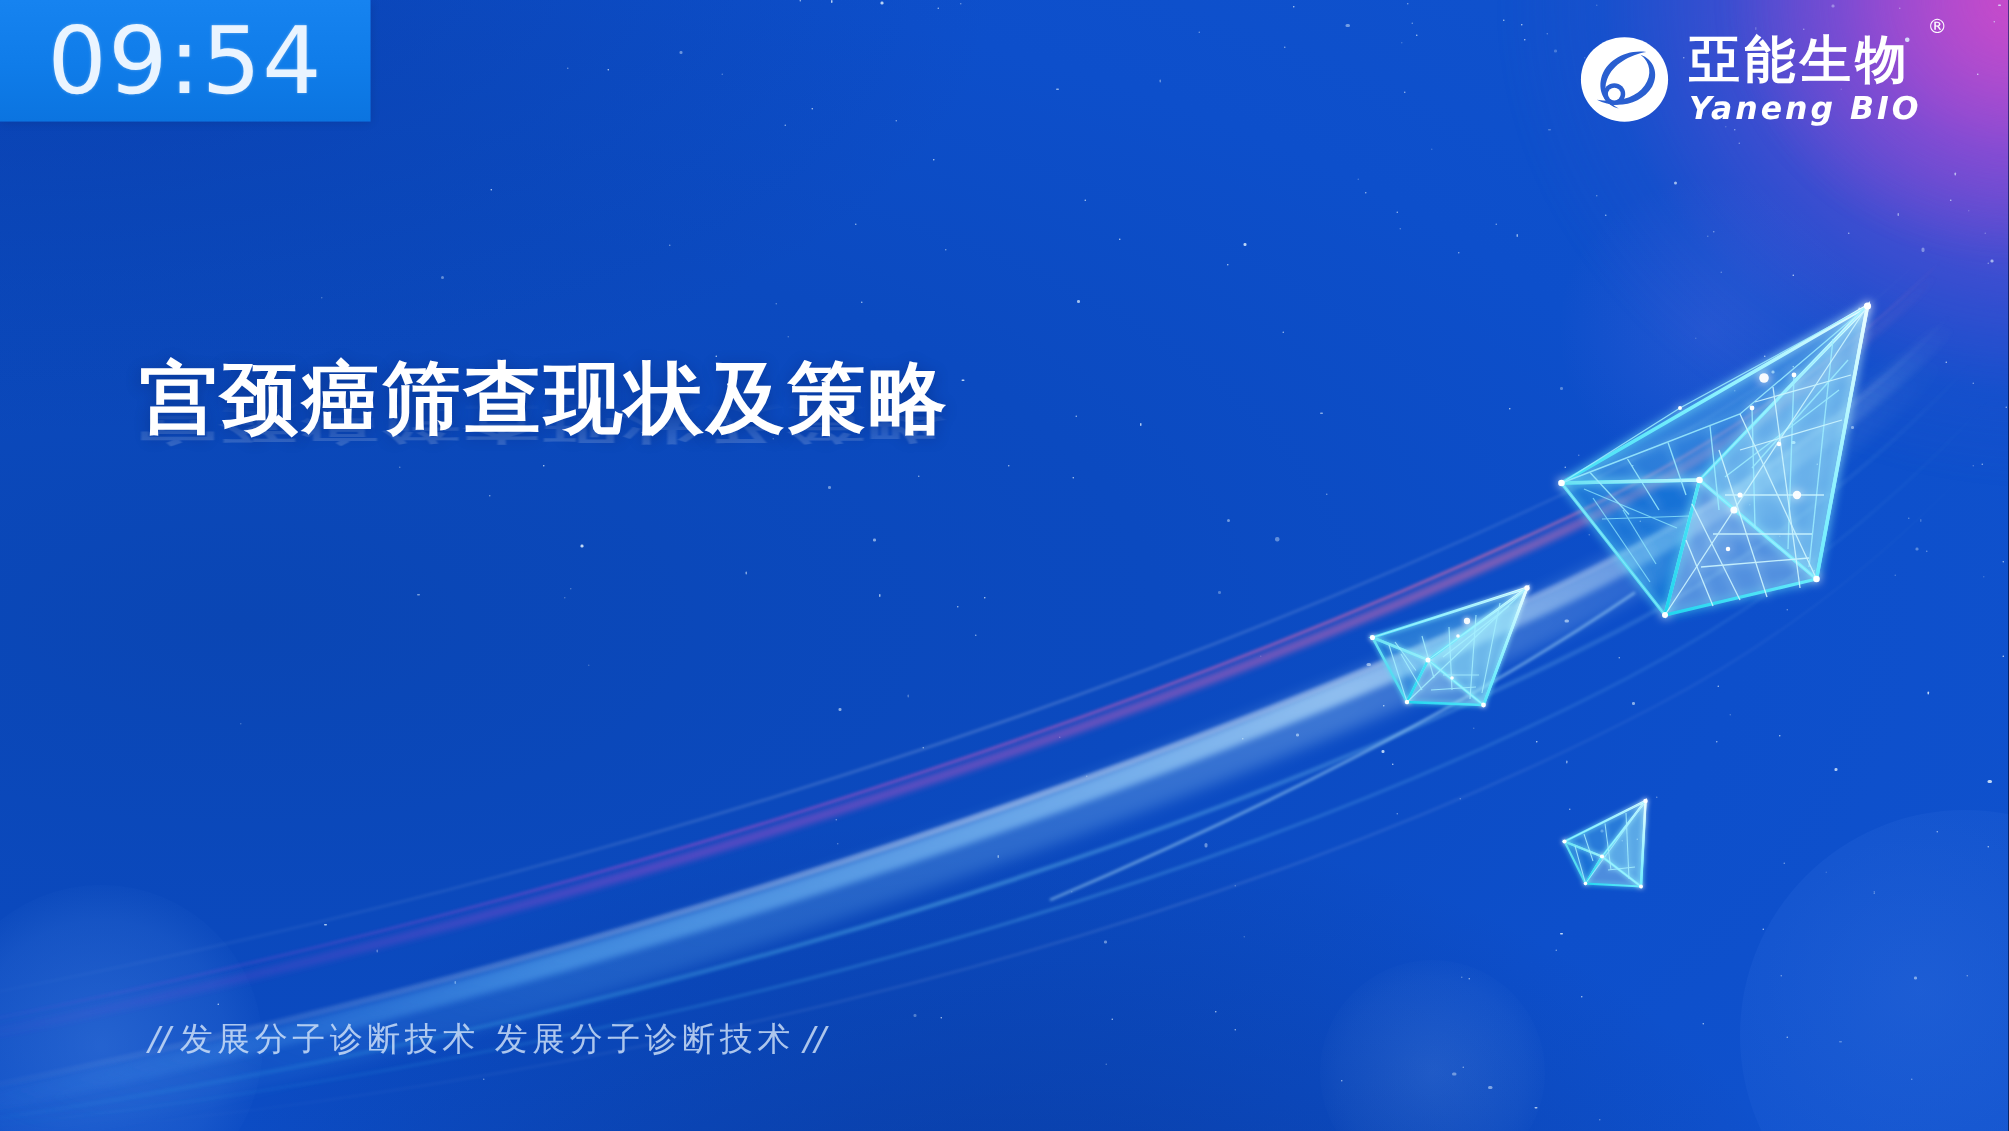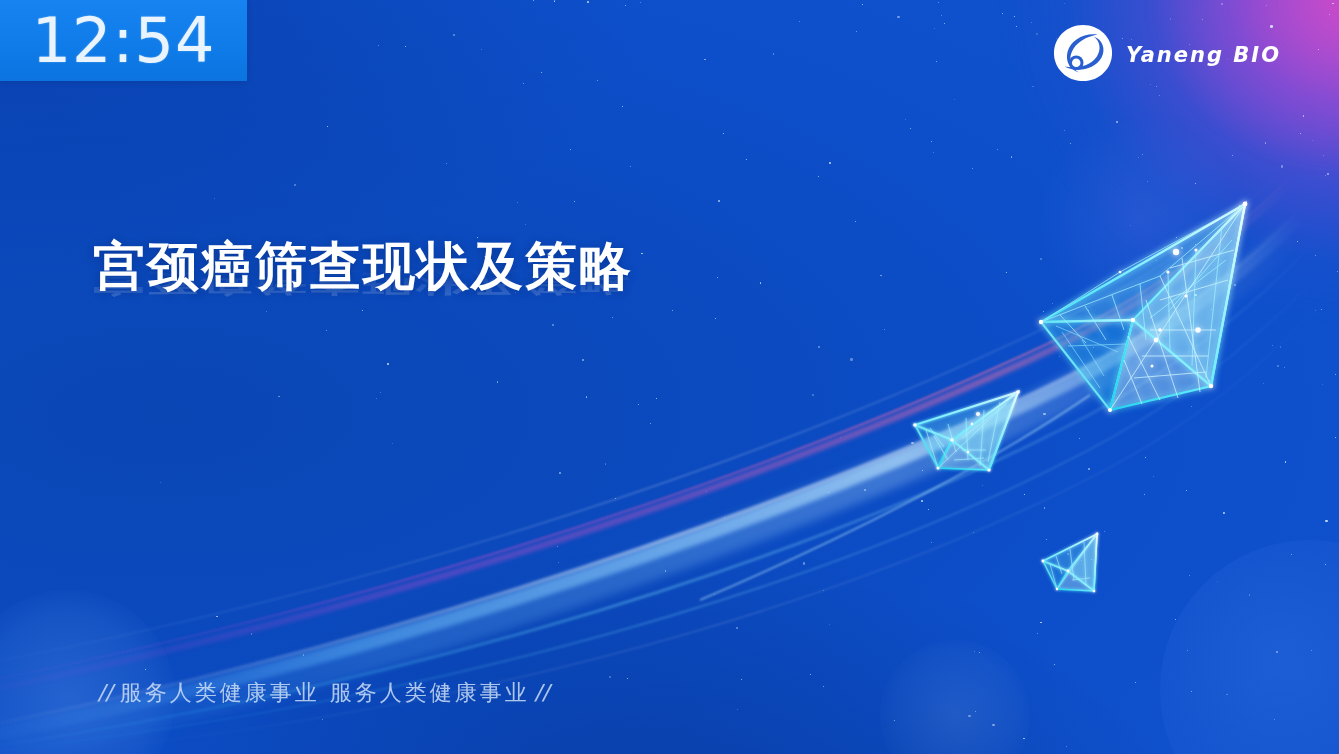--- a/index.html
+++ b/index.html
@@ -647,39 +647,42 @@
         <circle cx="1043" cy="561" r="1.4"></circle>
           <circle cx="1097" cy="534" r="1.5"></circle>
         <circle cx="1068" cy="571" r="1.4"></circle>
           <circle cx="1094" cy="591" r="1.3"></circle>
         <circle cx="1057" cy="589" r="1.2"></circle>
       </g>
     </g>
   </svg>
 
   <div class="timer-box">
-    <span class="timer-text">12:54</span>
+    <span class="timer-text">09:54</span>
   </div>
 
   <div class="logo">
     <svg class="logo-mark" viewBox="0 0 64 64">
       <path d="M32 3 C15 3 2 16 2 32 C2 48 15 61 32 61 C49 61 62 48 62 32 C62 16 49 3 32 3 Z" fill="#ffffff"></path>
       <path d="M47 13 C33 11 19 19 16 31 C13.5 41 19 50 28 52 C20 48 17 40 20 32 C24 21 36 15 47 13 Z" fill="#2a5fd0"></path>
       <path d="M13 46 C26 53 44 49 51 37 C56 28 52 18 43 15 C50 20 51 29 46 36 C39 46 25 48 13 46 Z" fill="#2a5fd0"></path>
       <circle cx="25" cy="42" r="7.5" fill="#2a5fd0"></circle>
       <circle cx="25" cy="42" r="4.4" fill="#ffffff"></circle>
     </svg>
     <div class="logo-words">
+      <div class="logo-cn">
+        <span>亞能生物</span><span class="logo-reg">®</span>
+      </div>
       <div class="logo-en">Yaneng BIO</div>
     </div>
   </div>
 
   <div class="title-block">
     <div class="slide-title">宫颈癌筛查现状及策略</div>
     <div class="slide-title-reflection">宫颈癌筛查现状及策略</div>
   </div>
 
 
   <div class="footer-slogan">
-    <span class="slash">//</span><span>服务人类健康事业 服务人类健康事业</span><span class="slash">//</span>
+    <span class="slash">//</span><span>发展分子诊断技术 发展分子诊断技术</span><span class="slash">//</span>
   </div>
 
 </div>
 
 </body></html>

